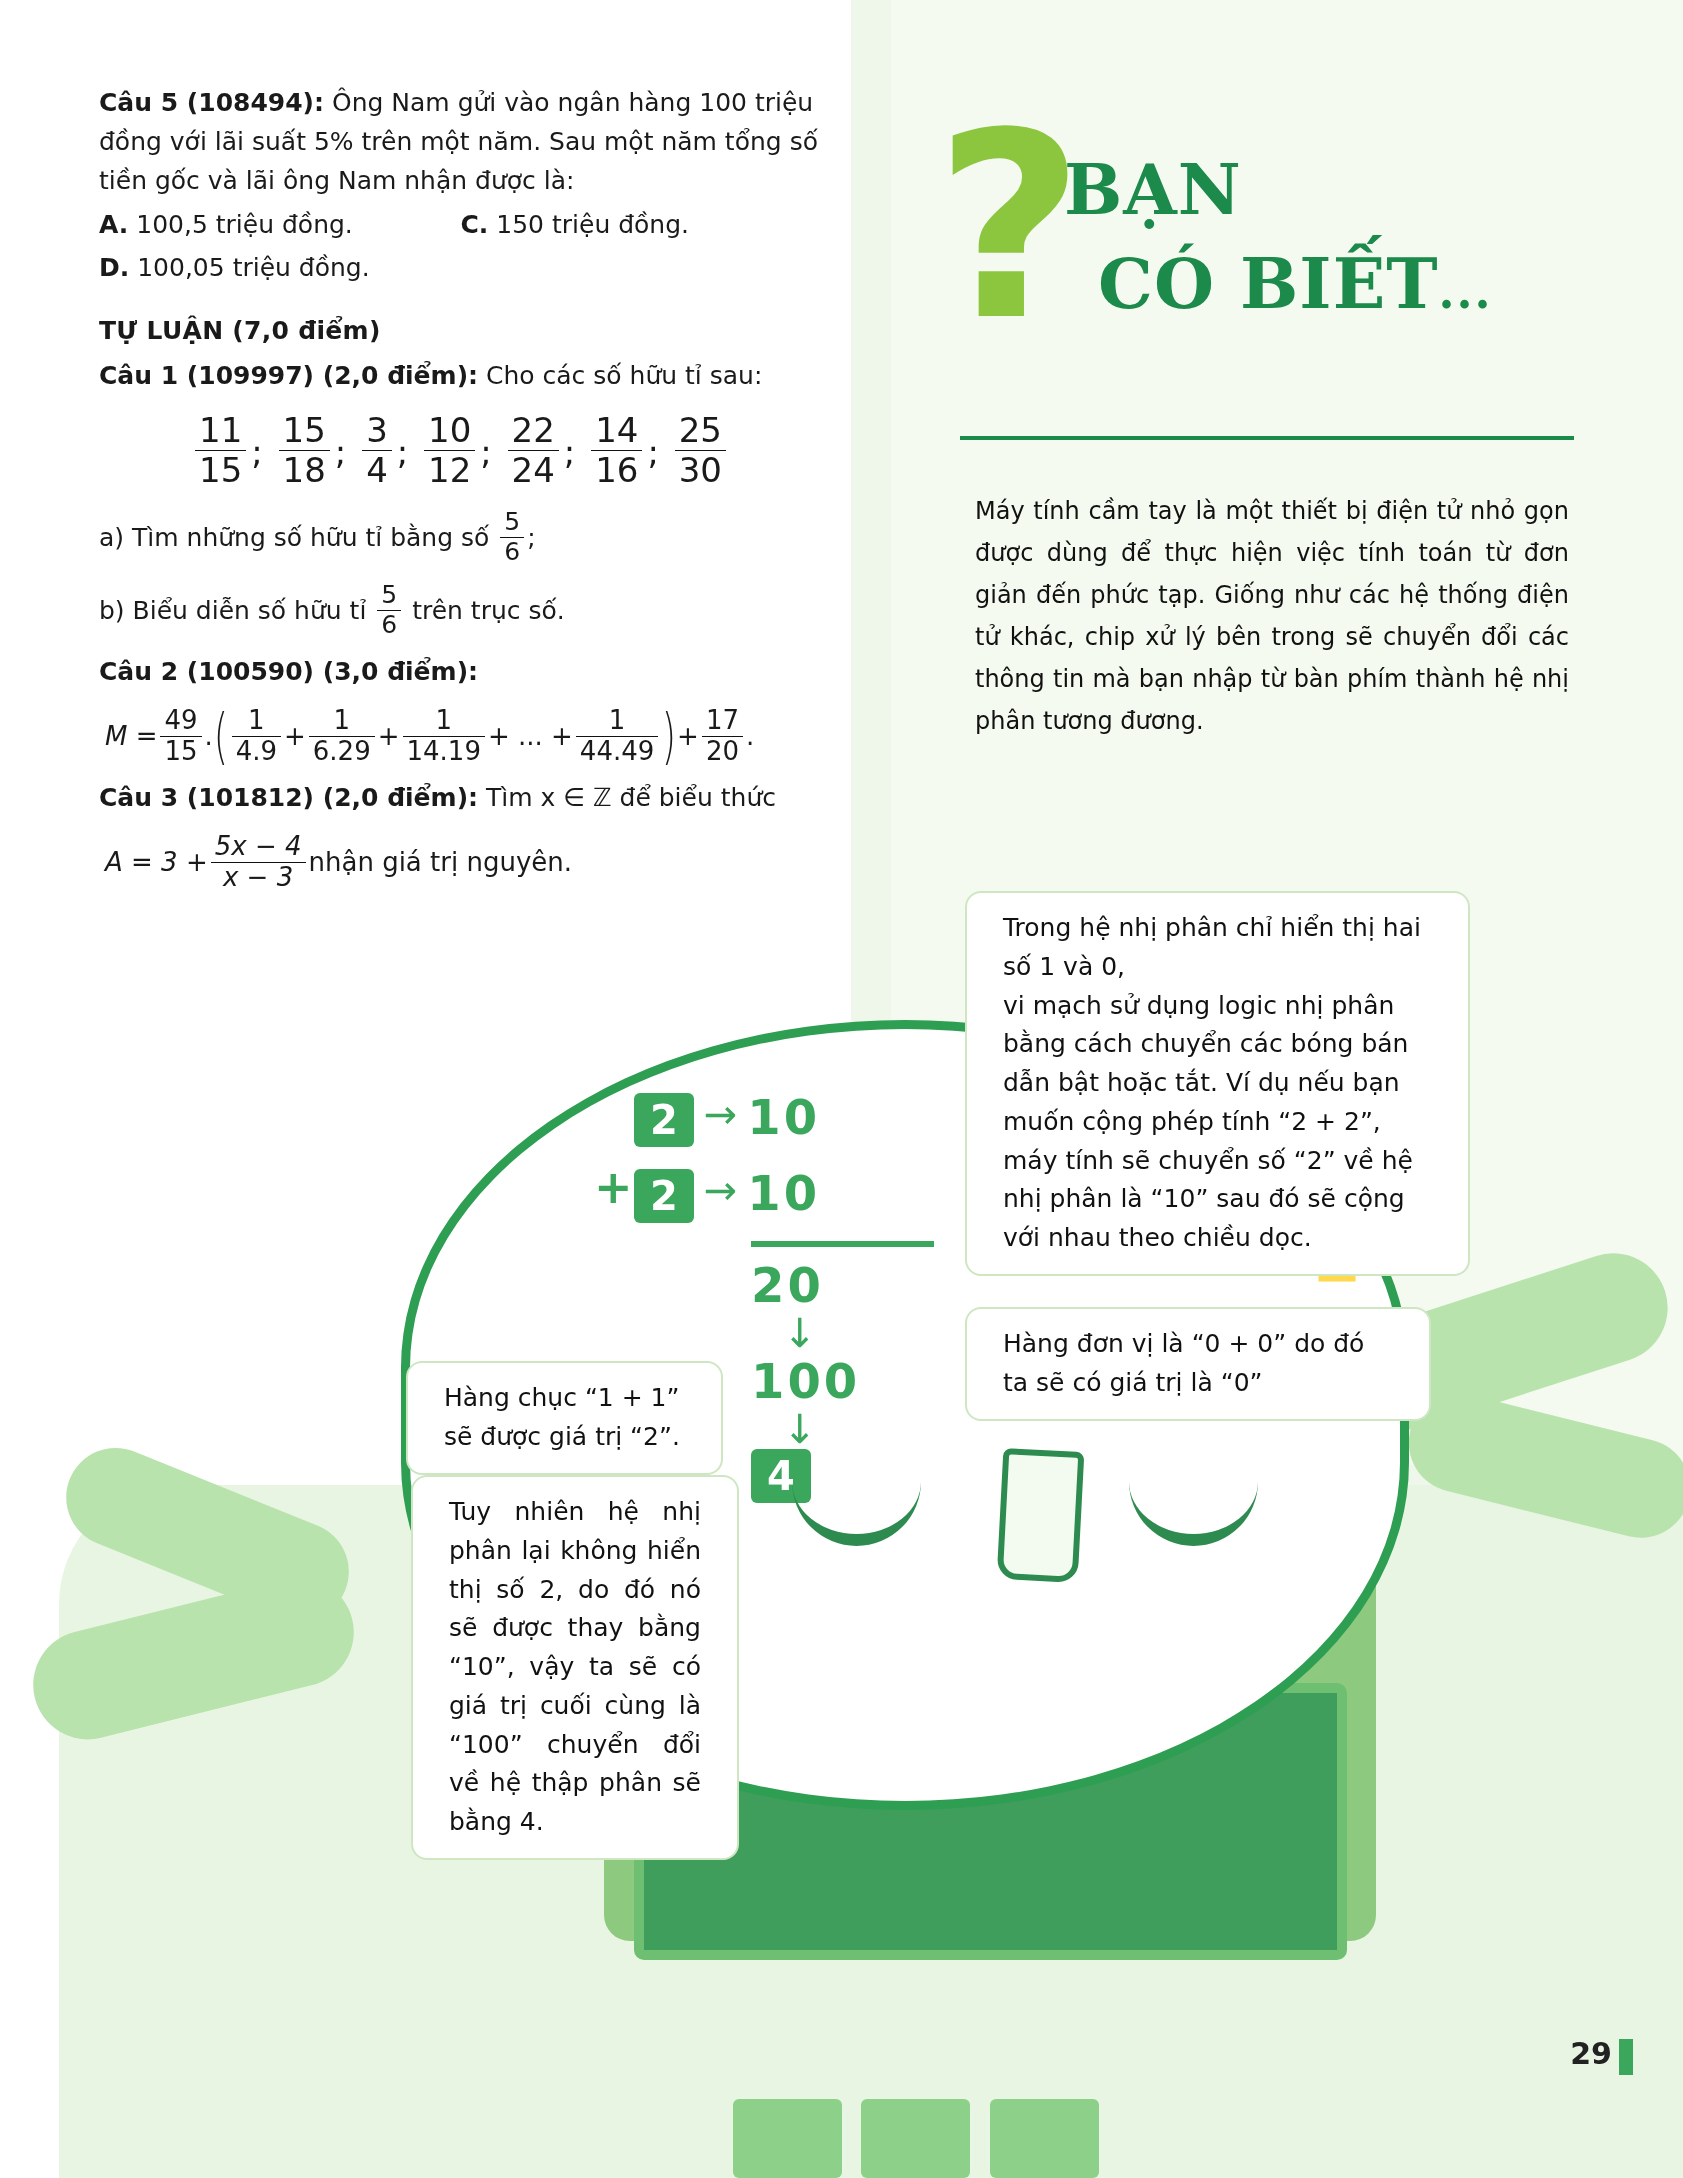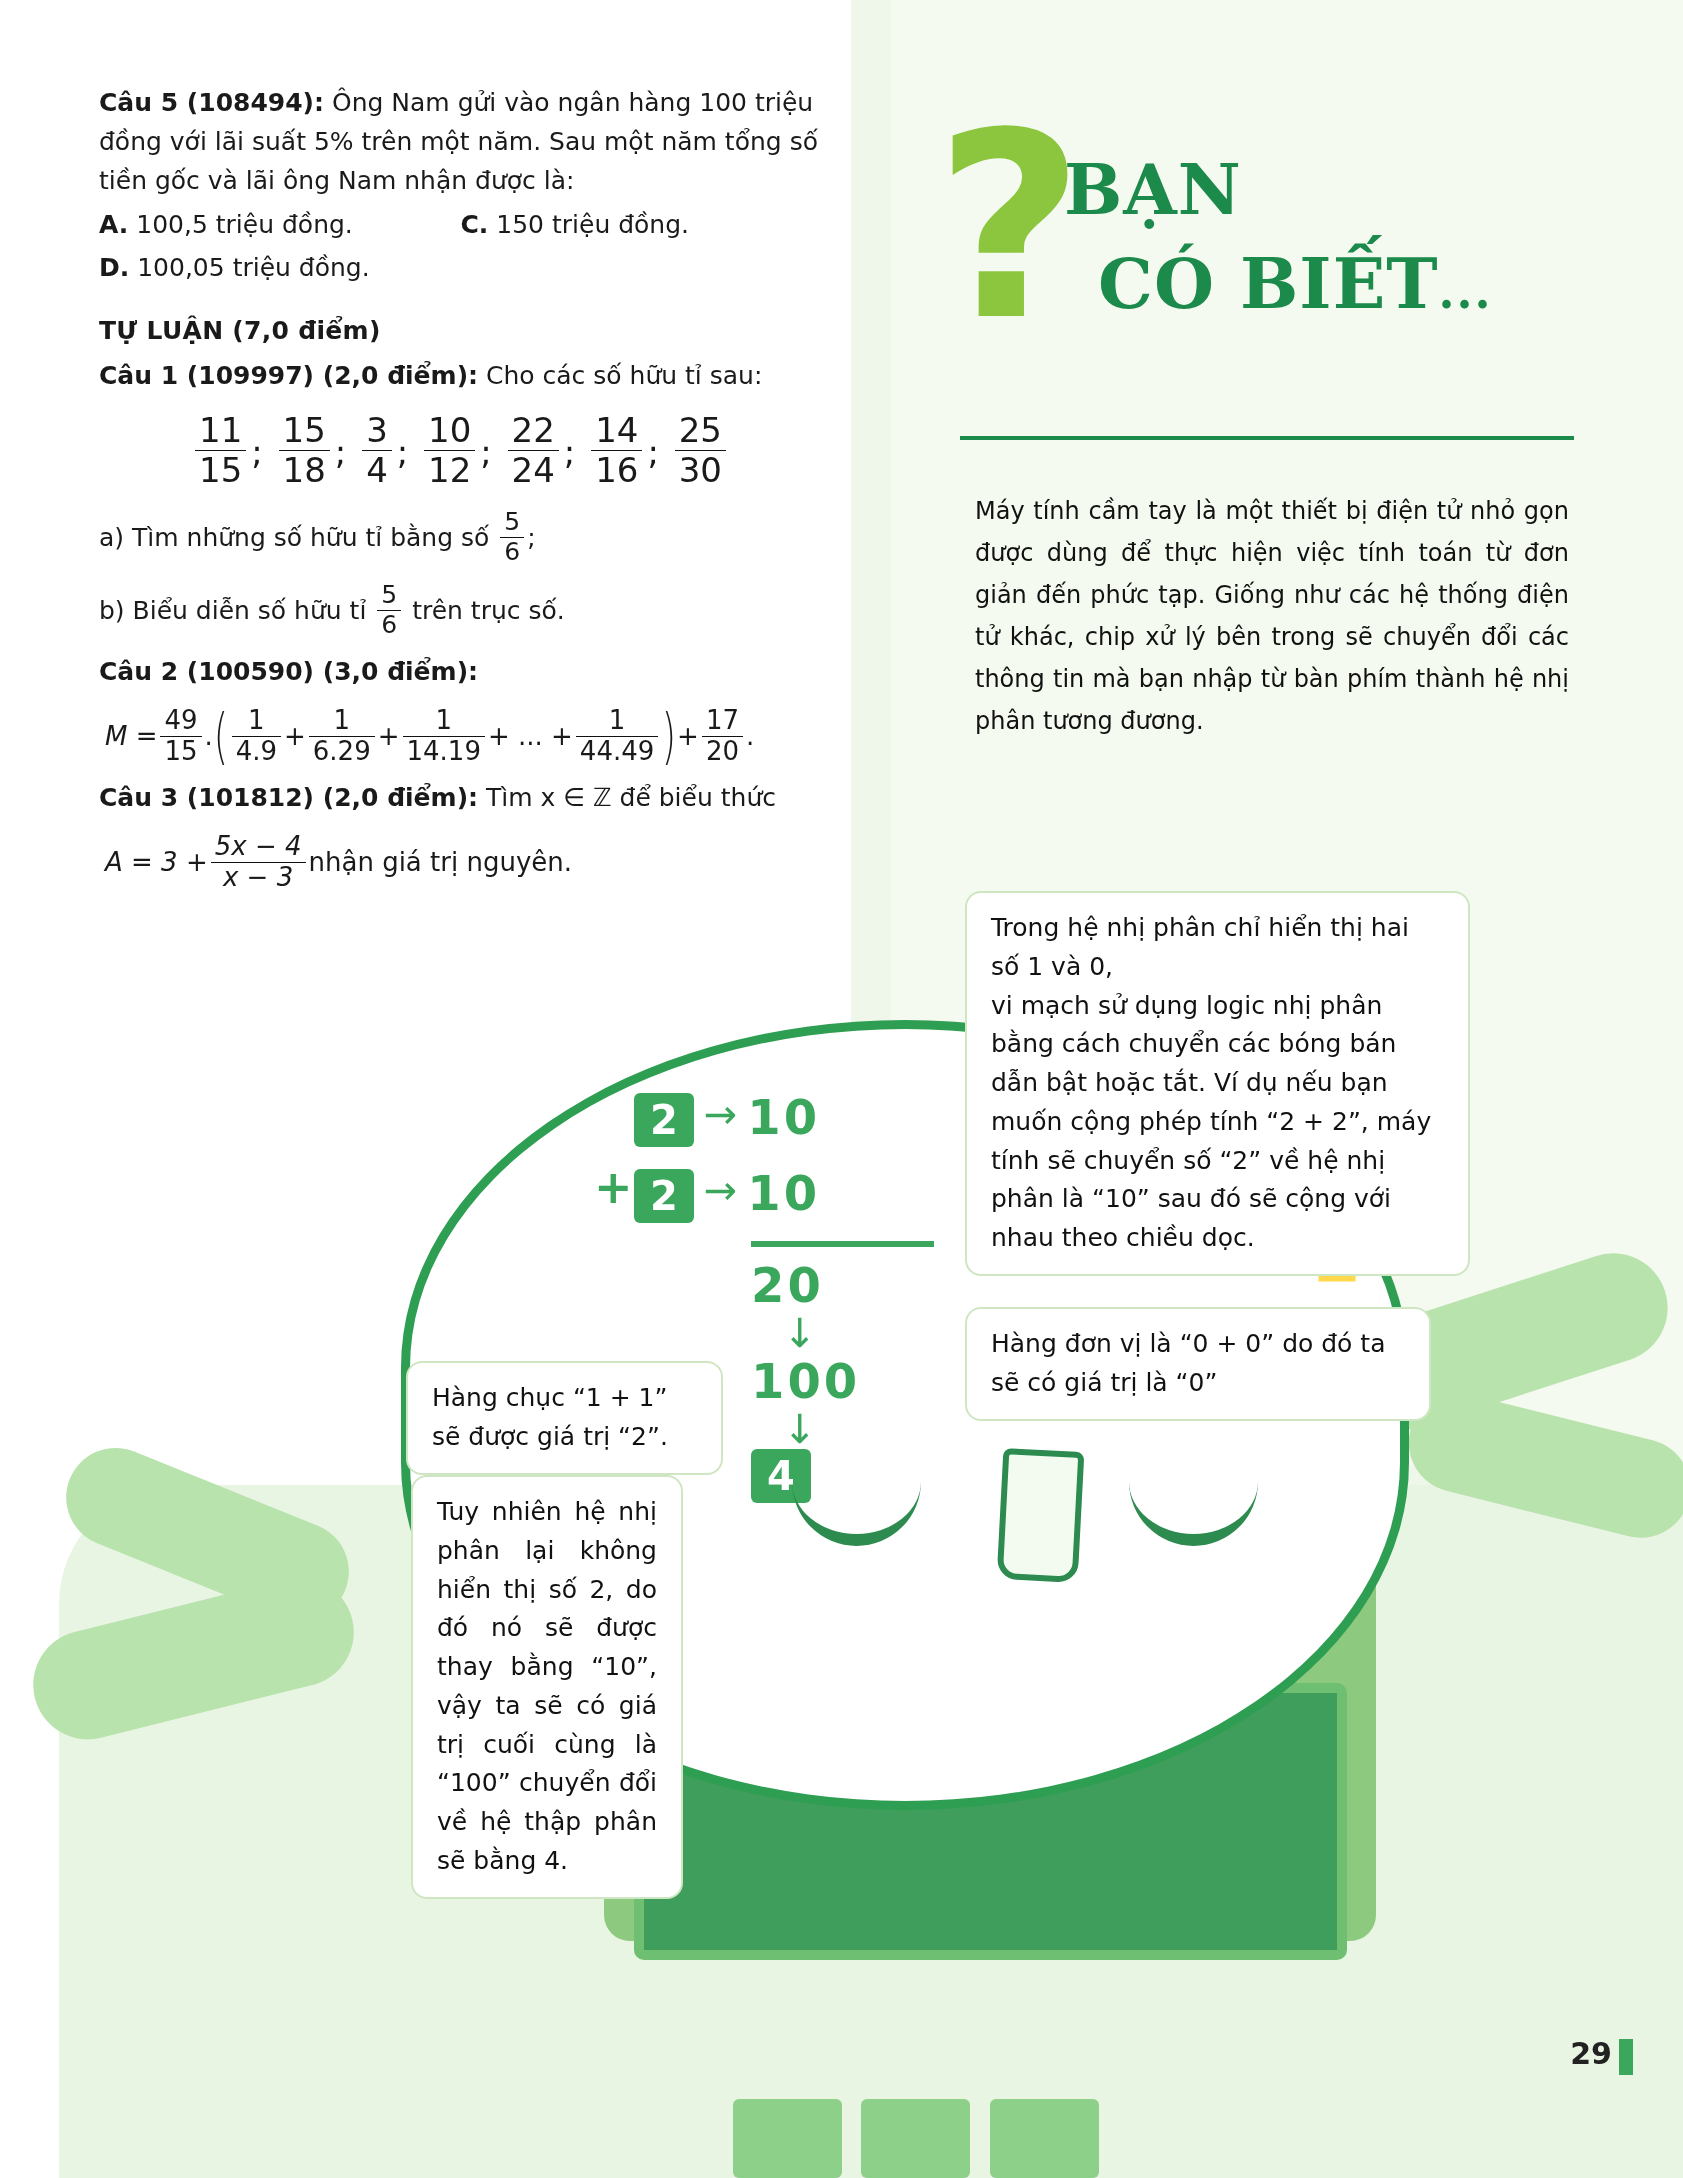--- a/index.html
+++ b/index.html
@@ -180,31 +180,31 @@
     color: #111;
     z-index: 6;
   }
 
   
   .callout {
     position: absolute;
     background: #ffffff;
     border: 2.5px solid #cfe6c2;
     border-radius: 16px;
-    padding: 16px 24px;
+    padding: 16px 36px;
     font-size: 25px;
     line-height: 1.55;
     color: #111;
     z-index: 20;
     box-sizing: border-box;
   }
   #callout-binary { left: 965px; top: 891px; width: 505px; }
   #callout-tens   { left: 406px; top: 1361px; width: 317px; text-align: left; }
   #callout-units  { left: 965px; top: 1307px; width: 466px; }
-  #callout-final  { left: 411px; top: 1475px; width: 272px; text-align: justify; }
+  #callout-final  { left: 411px; top: 1475px; width: 328px; text-align: justify; }
 
   
   .robot-wrap {
     position: absolute;
     left: 0;
     top: 970px;
     width: 1683px;
     height: 1208px;
     z-index: 3;
   }

